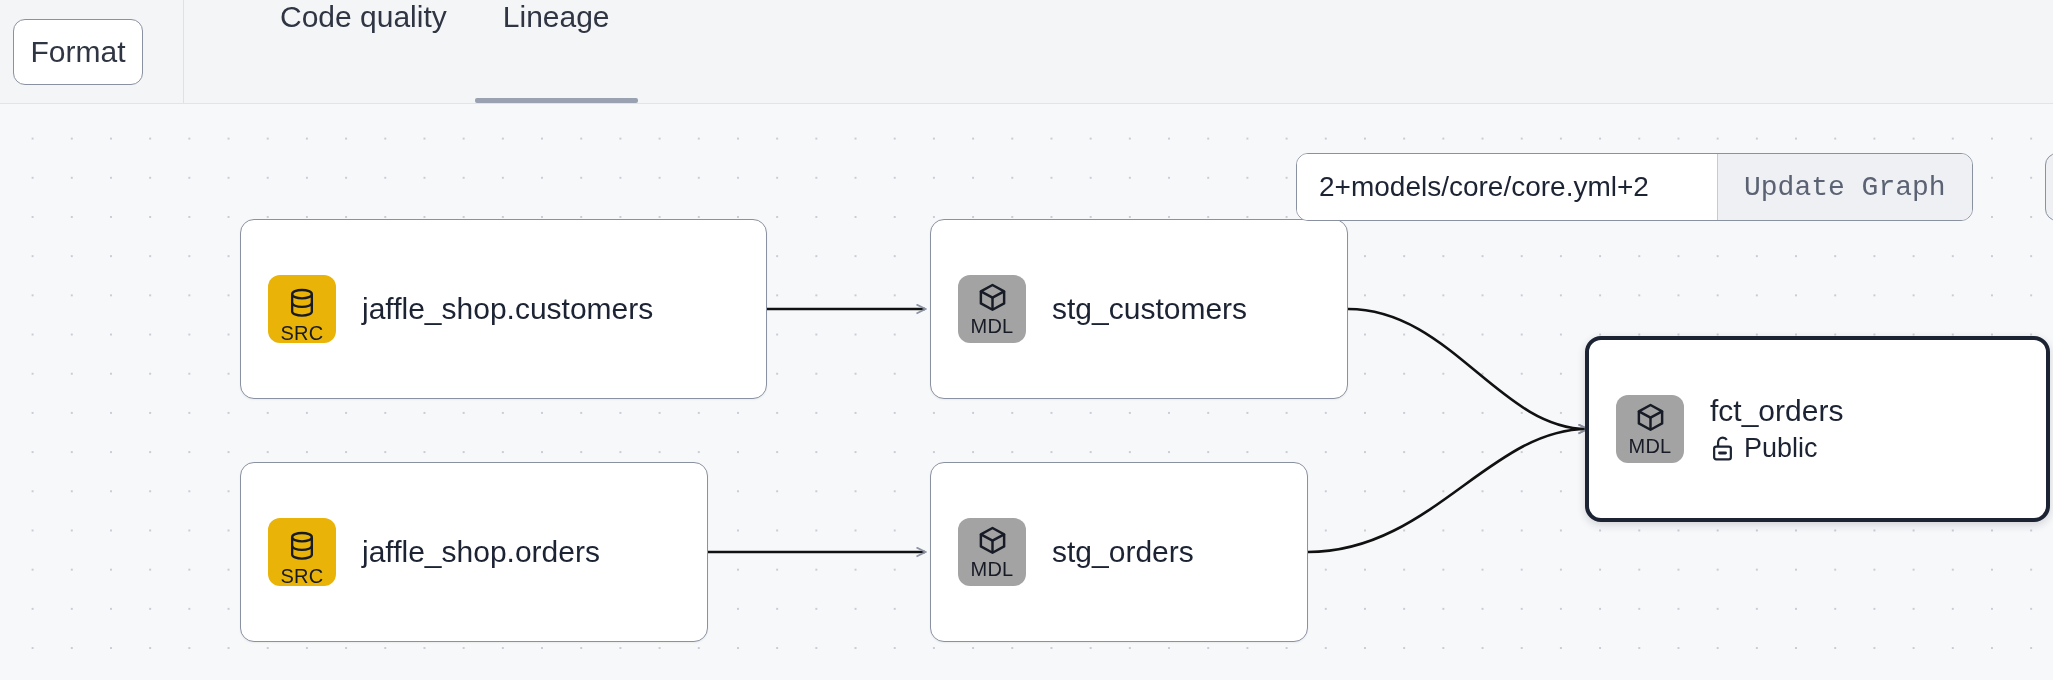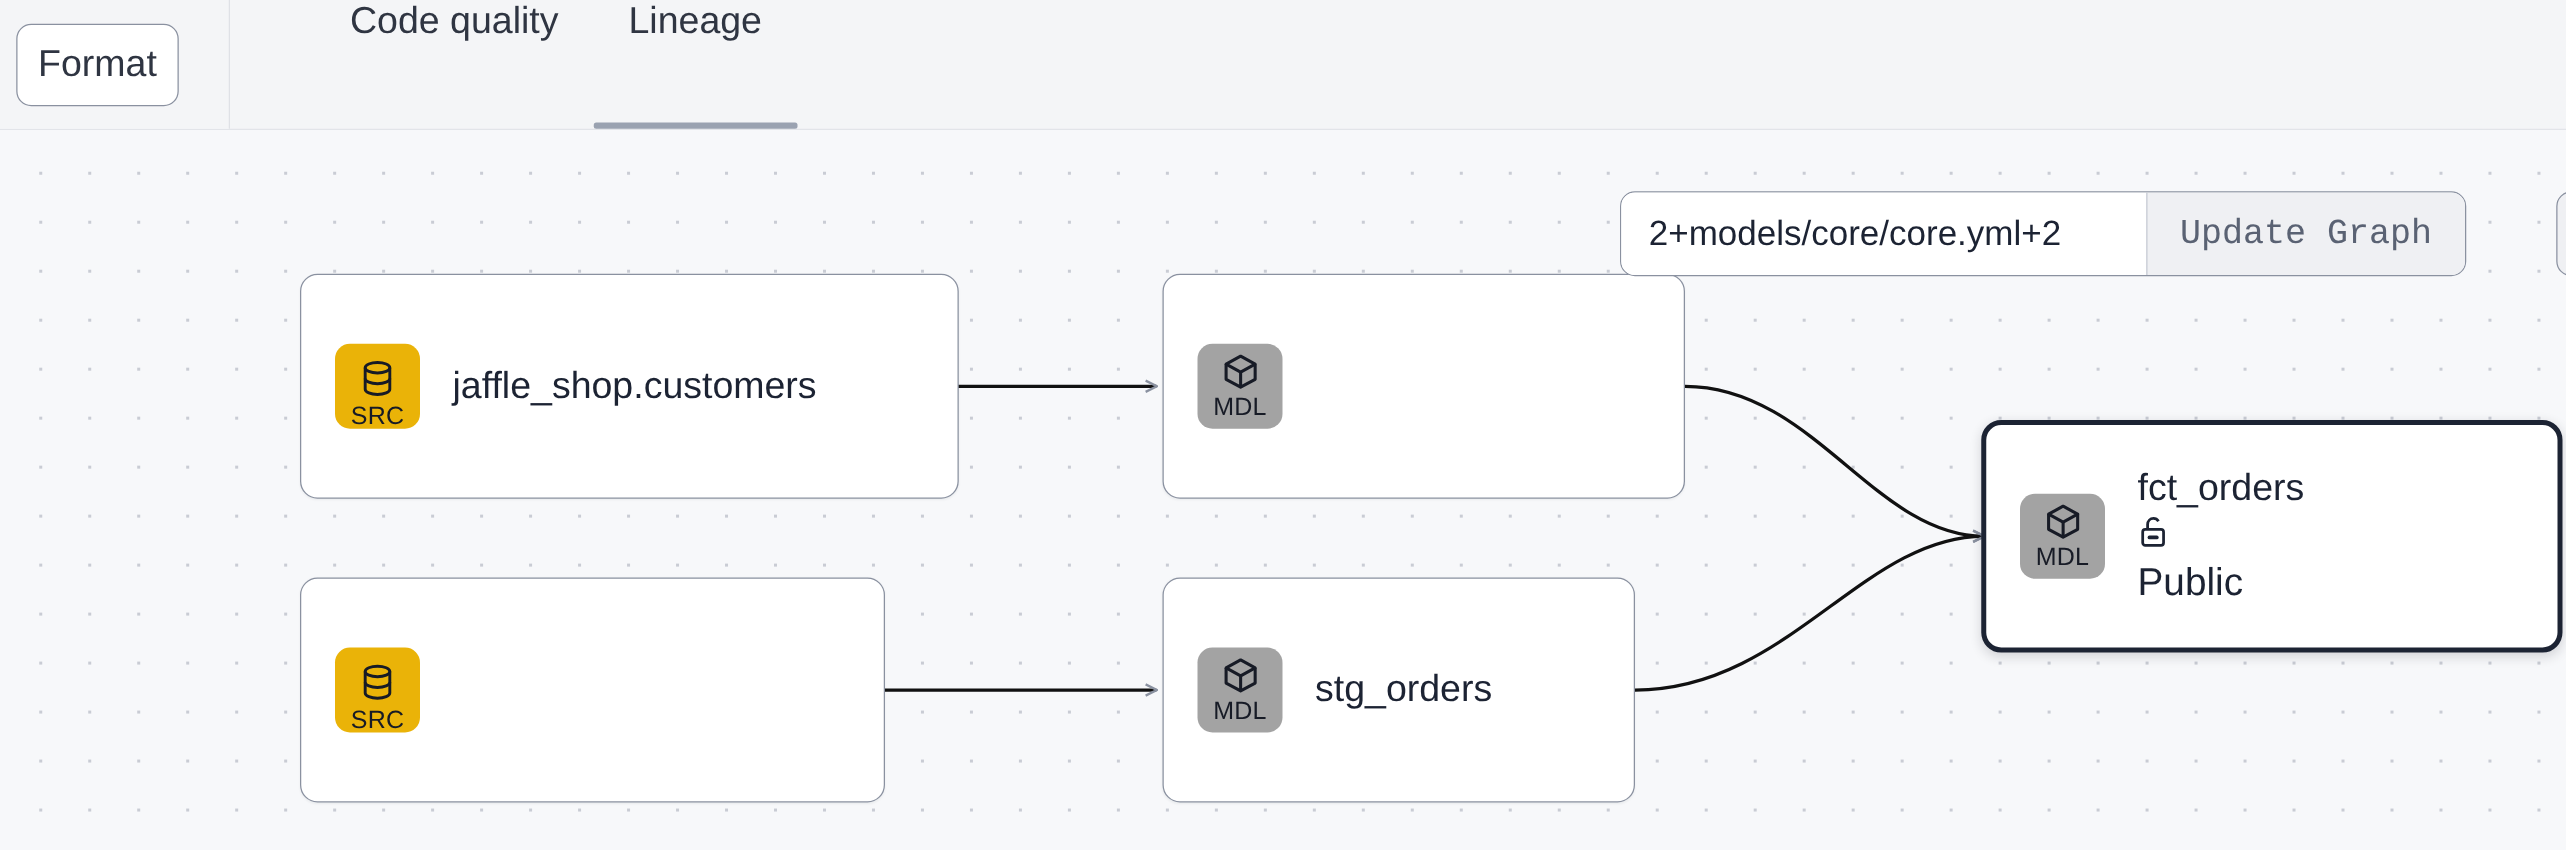--- a/index.html
+++ b/index.html
@@ -110,25 +110,24 @@
     letter-spacing: 0.2px;
   }
   .node-body { margin-left: 26px; display: flex; flex-direction: column; justify-content: center; }
   .node-title {
     font-size: 30px;
     color: #1c2333;
     white-space: nowrap;
     line-height: 1.15;
   }
   .node-sub {
-    display: flex; gap: 9px;
-    font-size: 31px;
+    display: flex; align-items: center; gap: 9px;
+    font-size: 27px;
     color: #1c2333;
     margin-top: 4px;
-    flex-direction: column;
   }
 
   
   .query-group {
     position: absolute;
     display: flex; align-items: stretch;
     height: 68px;
     background: #ffffff;
     border: 1.6px solid #8a91a0;
     border-radius: 12px;
@@ -216,30 +215,36 @@
 
     <div class="node" style="left:930px; top:115px; width:418px; height:180px;">
       <div class="badge mdl">
         <svg width="31" height="31" viewBox="0 0 24 24" fill="none" stroke="#171b26" stroke-width="1.9" stroke-linejoin="round">
           <path d="M12,2.3 L21,7.2 L12,12.1 L3,7.2 Z"></path>
           <path d="M3,7.2 L3,16.6 L12,21.5 L21,16.6 L21,7.2"></path>
           <path d="M12,12.1 L12,21.5"></path>
         </svg>
         <span class="badge-text">MDL</span>
       </div>
+      <div class="node-body">
+        <div class="node-title">stg_customers</div>
+      </div>
     </div>
 
     <div class="node" style="left:240px; top:358px; width:468px; height:180px;">
       <div class="badge src">
         <svg width="30" height="32" viewBox="0 0 24 26" fill="none" stroke="#171b26" stroke-width="1.9">
           <ellipse cx="12" cy="5" rx="8" ry="3.4"></ellipse>
           <path d="M4,5 L4,19 C4,20.9 7.6,22.4 12,22.4 C16.4,22.4 20,20.9 20,19 L20,5"></path>
           <path d="M4,12 C4,13.9 7.6,15.4 12,15.4 C16.4,15.4 20,13.9 20,12"></path>
         </svg>
         <span class="badge-text">SRC</span>
+      </div>
+      <div class="node-body">
+        <div class="node-title">jaffle_shop.orders</div>
       </div>
     </div>
 
     <div class="node" style="left:930px; top:358px; width:378px; height:180px;">
       <div class="badge mdl">
         <svg width="31" height="31" viewBox="0 0 24 24" fill="none" stroke="#171b26" stroke-width="1.9" stroke-linejoin="round">
           <path d="M12,2.3 L21,7.2 L12,12.1 L3,7.2 Z"></path>
           <path d="M3,7.2 L3,16.6 L12,21.5 L21,16.6 L21,7.2"></path>
           <path d="M12,12.1 L12,21.5"></path>
         </svg>

